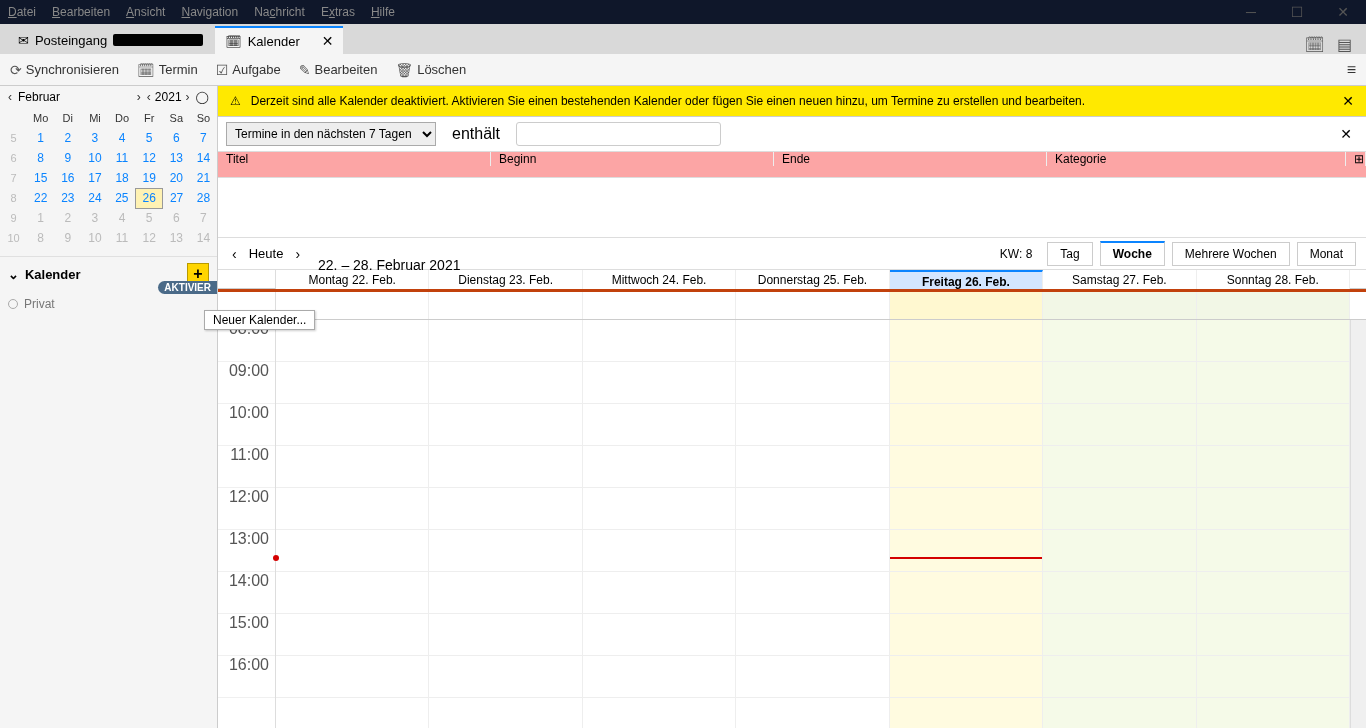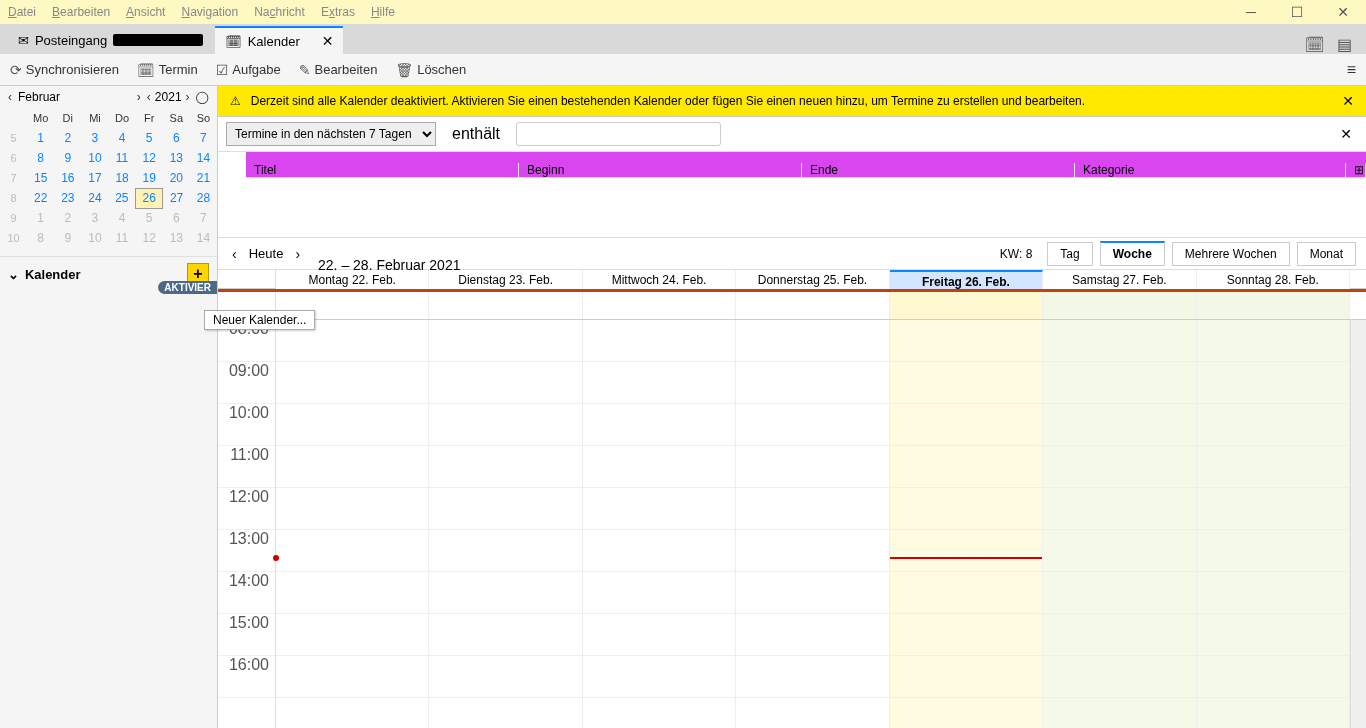--- a/index.html
+++ b/index.html
@@ -1,19 +1,19 @@
 <!DOCTYPE html>
 <html><head>
 <meta charset="utf-8">
 <style>
 * { box-sizing: border-box; margin: 0; padding: 0; font-family: "Segoe UI", Arial, sans-serif; }
 body { width: 1366px; height: 728px; background: #d9d9d9; overflow: hidden; user-select: none; }
 
 
-.menubar { height: 24px; background: #fef9c3; display: flex; align-items: center; padding: 4px 8px; font-size: 12px; color: #888; }
+.menubar { height: 24px; background: #0f172a; display: flex; align-items: center; padding: 4px 8px; font-size: 12px; color: #888; }
 .menubar .mitem { margin-right: 16px; cursor: pointer; }
 .menubar .mitem u { text-decoration: underline; }
 .winctrls { position: absolute; right: 0; top: 0; display: flex; }
 .winctrls div { width: 46px; height: 24px; display: flex; align-items: center; justify-content: center; color: #555; cursor: pointer; font-size: 14px; }
 
 
 .tabbar { height: 30px; background: #d9d9d9; display: flex; align-items: flex-end; padding-left: 8px; }
 .tab { height: 28px; display: flex; align-items: center; padding: 0 10px; margin-right: 2px; font-size: 13px; cursor: pointer; gap: 6px; }
 .tab.active { background: #f5f5f5; border-top: 2px solid #0a84ff; }
 .tab .close { margin-left: 16px; font-size: 14px; }
@@ -60,21 +60,21 @@
 
 .searchrow { display: flex; align-items: center; padding: 5px 8px; gap: 16px; border-bottom: 1px solid #ddd; }
 .searchrow select { font-size: 12px; padding: 3px 4px; background: #eee; border: 1px solid #aaa; width: 210px; }
 .searchrow .lbl { font-size: 16px; }
 .searchrow .searchbox { flex: 1; border: 1px solid #ccc; border-radius: 3px; height: 24px; padding: 0 24px; font-size: 12px; background: #fff; position: relative; }
 .searchrow .sicon { position: absolute; left: 8px; top: 50%; transform: translateY(-50%); color: #aaa; font-size: 12px; }
 .searchrow .swrap { position: relative; flex: 1; }
 .searchrow .clear { font-size: 14px; padding: 0 6px; cursor: pointer; }
 
 
-.listhdr { display: flex; font-size: 12px; border-bottom: 1px solid #ddd; height: 26px; align-items: flex-end; background: #d946ef; margin-left: 28px; }
+.listhdr { display: flex; font-size: 12px; border-bottom: 1px solid #ddd; height: 26px; align-items: flex-start; background: #fca5a5; }
 .listhdr div { padding: 0 8px; border-right: 1px solid #eee; }
 .listbody { height: 60px; border-bottom: 1px solid #ddd; }
 
 
 .weeknav { display: flex; align-items: center; padding: 4px 10px; font-size: 13px; border-bottom: 1px solid #ddd; height: 32px; gap: 8px; }
 .weeknav .arrow { cursor: pointer; padding: 0 4px; font-size: 14px; }
 .weeknav .heute { cursor: pointer; }
 .weeknav .range { margin-left: 6px; font-size: 14px; margin-top: 23px; }
 .weeknav .spacer { flex: 1; }
 .weeknav .kw { font-size: 12px; margin-right: 8px; }
@@ -248,20 +248,26 @@
           </tr>
         </tbody>
     </table>
 
     <div class="calhdr">
       <span>⌄</span>
       <span style="margin-left:6px">Kalender</span>
       <span class="plus">+</span>
       <span class="badge">AKTIVIER</span>
     </div>
+    <div class="callist">
+      <div class="item">
+        <span class="dot"></span>
+        <span>Privat</span>
+      </div>
+    </div>
   </div>
 
   <div class="tooltip">Neuer Kalender...</div>
 
   <div class="right">
     <div class="warn">
       <span>⚠</span>
       <span>Derzeit sind alle Kalender deaktiviert. Aktivieren Sie einen bestehenden Kalender oder fügen Sie einen neuen hinzu, um Termine zu erstellen und bearbeiten.</span>
       <span class="wclose">✕</span>
     </div>

